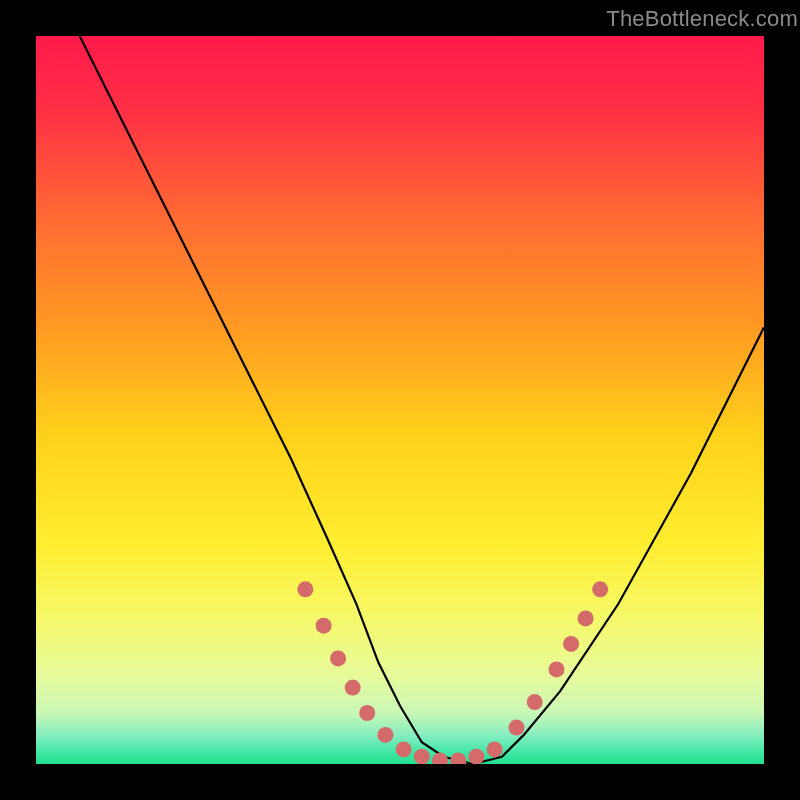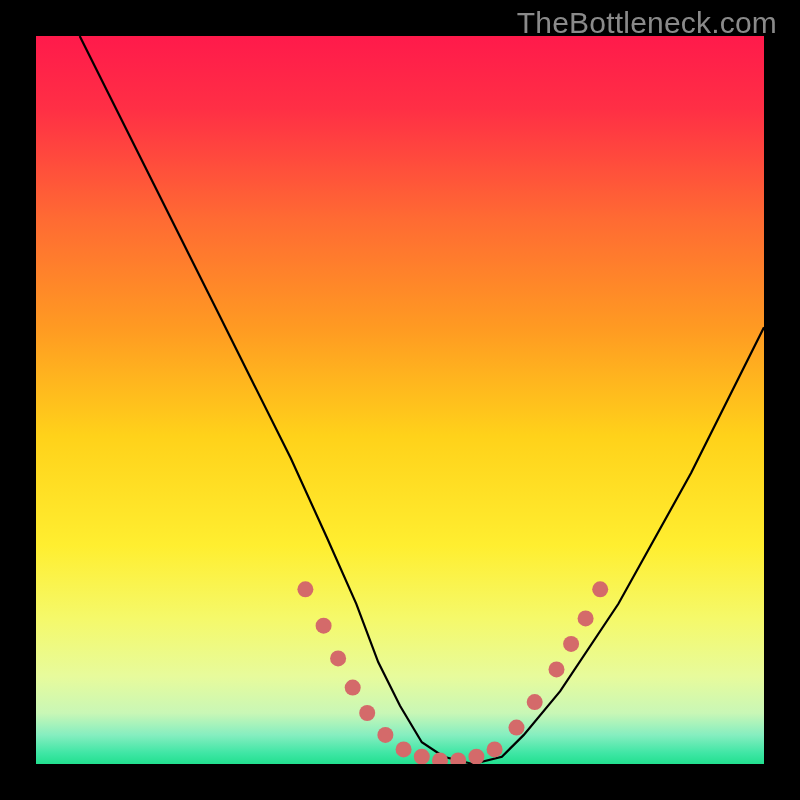--- a/index.html
+++ b/index.html
@@ -29,23 +29,23 @@
   .gradient {
     position: absolute;
     left: 0;
     top: 0;
     width: 100%;
     height: 100%;
   }
   .watermark {
     position: absolute;
     top: 6px;
-    right: 23px;
+    right: 2px;
     font-family: Arial, Helvetica, sans-serif;
-    font-size: 30px;
+    font-size: 22px;
     color: #8a8a8a;
     letter-spacing: 0.2px;
   }
   svg.curve {
     position: absolute;
     left: 0;
     top: 0;
     width: 100%;
     height: 100%;
   }

